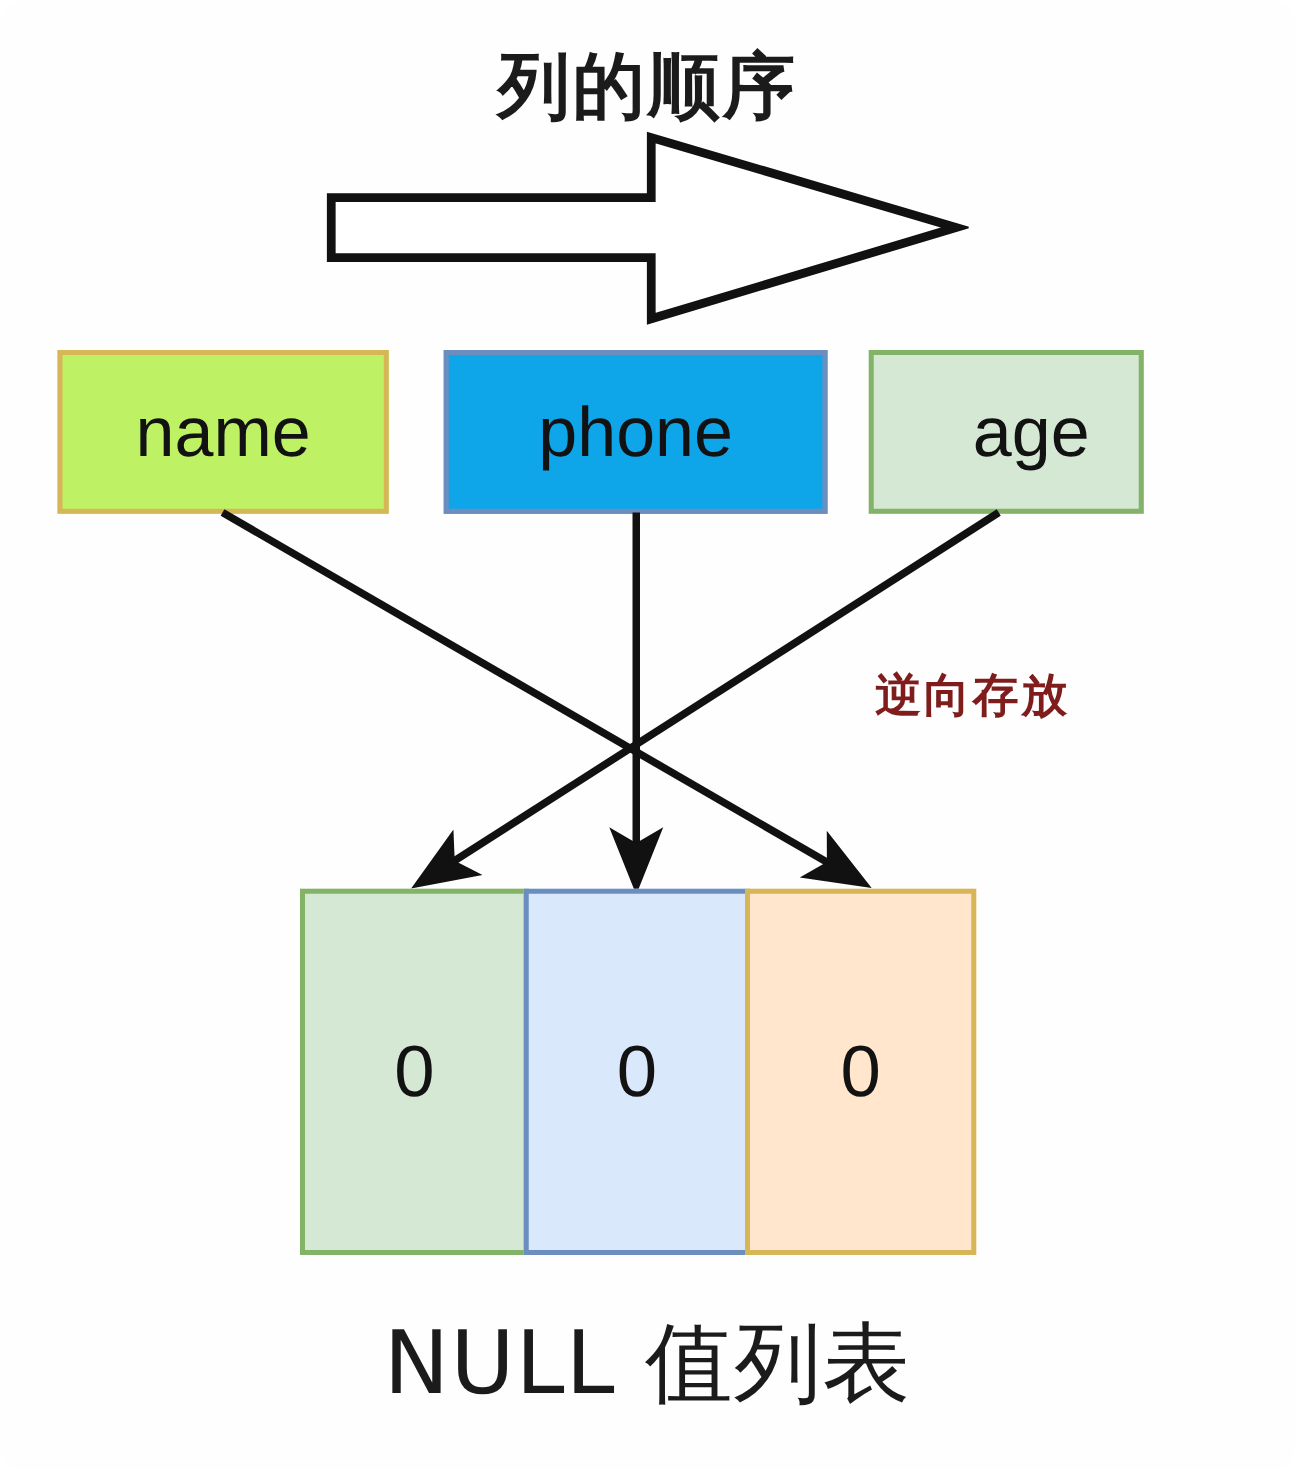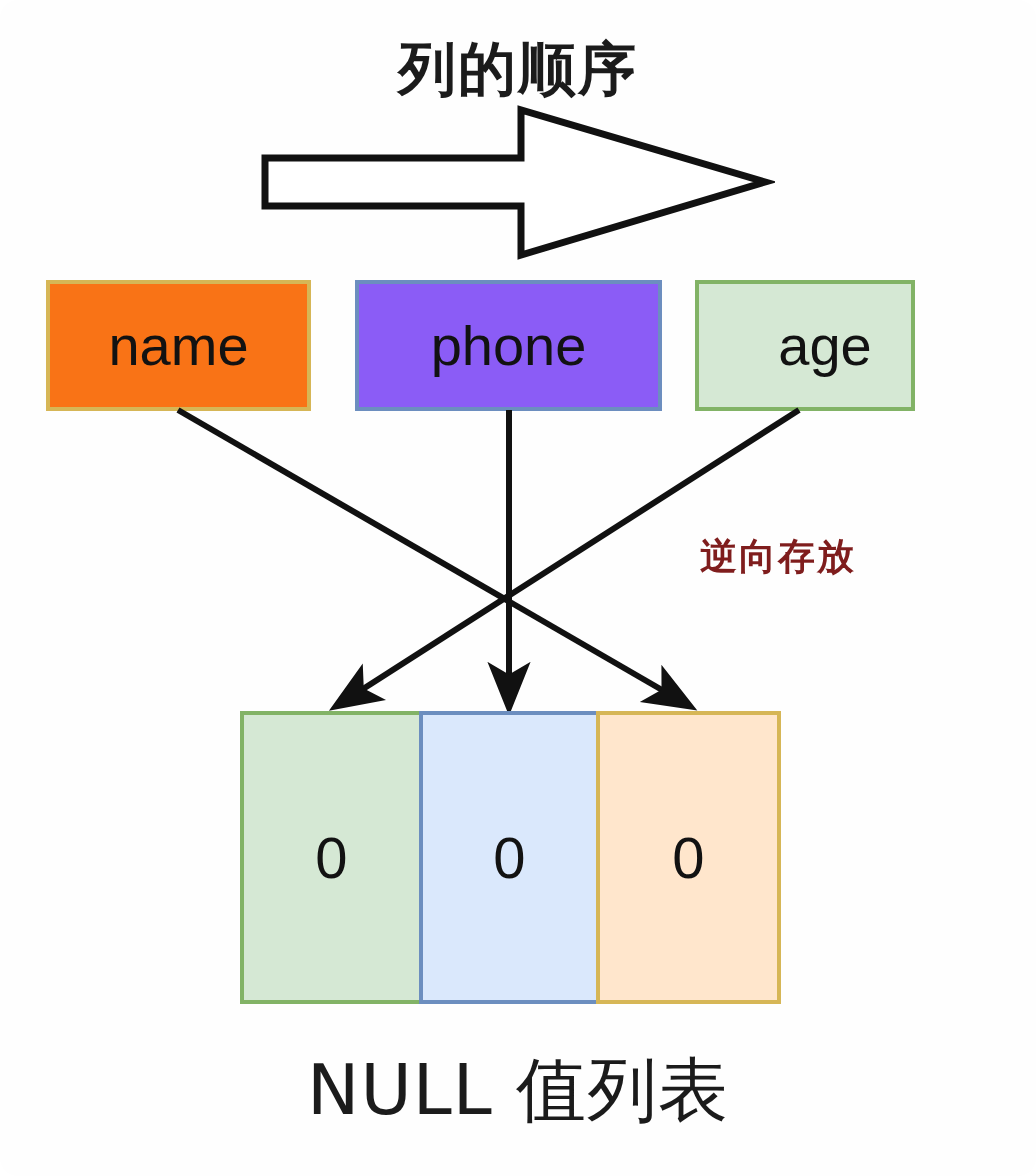--- a/index.html
+++ b/index.html
@@ -138,25 +138,25 @@
 <div id="canvas">
 
   <div class="title-text">列的顺序</div>
 
   <div class="block-arrow">
     <svg width="520" height="165" viewBox="0 0 520 165">
       <polygon points="10,58 266,58 266,10 510,82 266,155 266,106 10,106" fill="#ffffff" stroke="#111111" stroke-width="7" stroke-linejoin="miter"></polygon>
     </svg>
   </div>
 
-  <div class="col-box col-name" style="background:#f97316; border-color:#d6b656;">
+  <div class="col-box col-name" style="background:#bef264; border-color:#d6b656;">
     <span>name</span>
   </div>
 
-  <div class="col-box col-phone" style="background:#8b5cf6; border-color:#6c8ebf;">
+  <div class="col-box col-phone" style="background:#0ea5e9; border-color:#6c8ebf;">
     <span>phone</span>
   </div>
 
   <div class="col-box col-age" style="background:#d5e8d4; border-color:#82b366;padding-left:40px;">
     <span>age</span>
   </div>
 
   <div class="cross-arrows">
     <svg width="1036" height="330" viewBox="0 0 1036 330">
       <defs>

